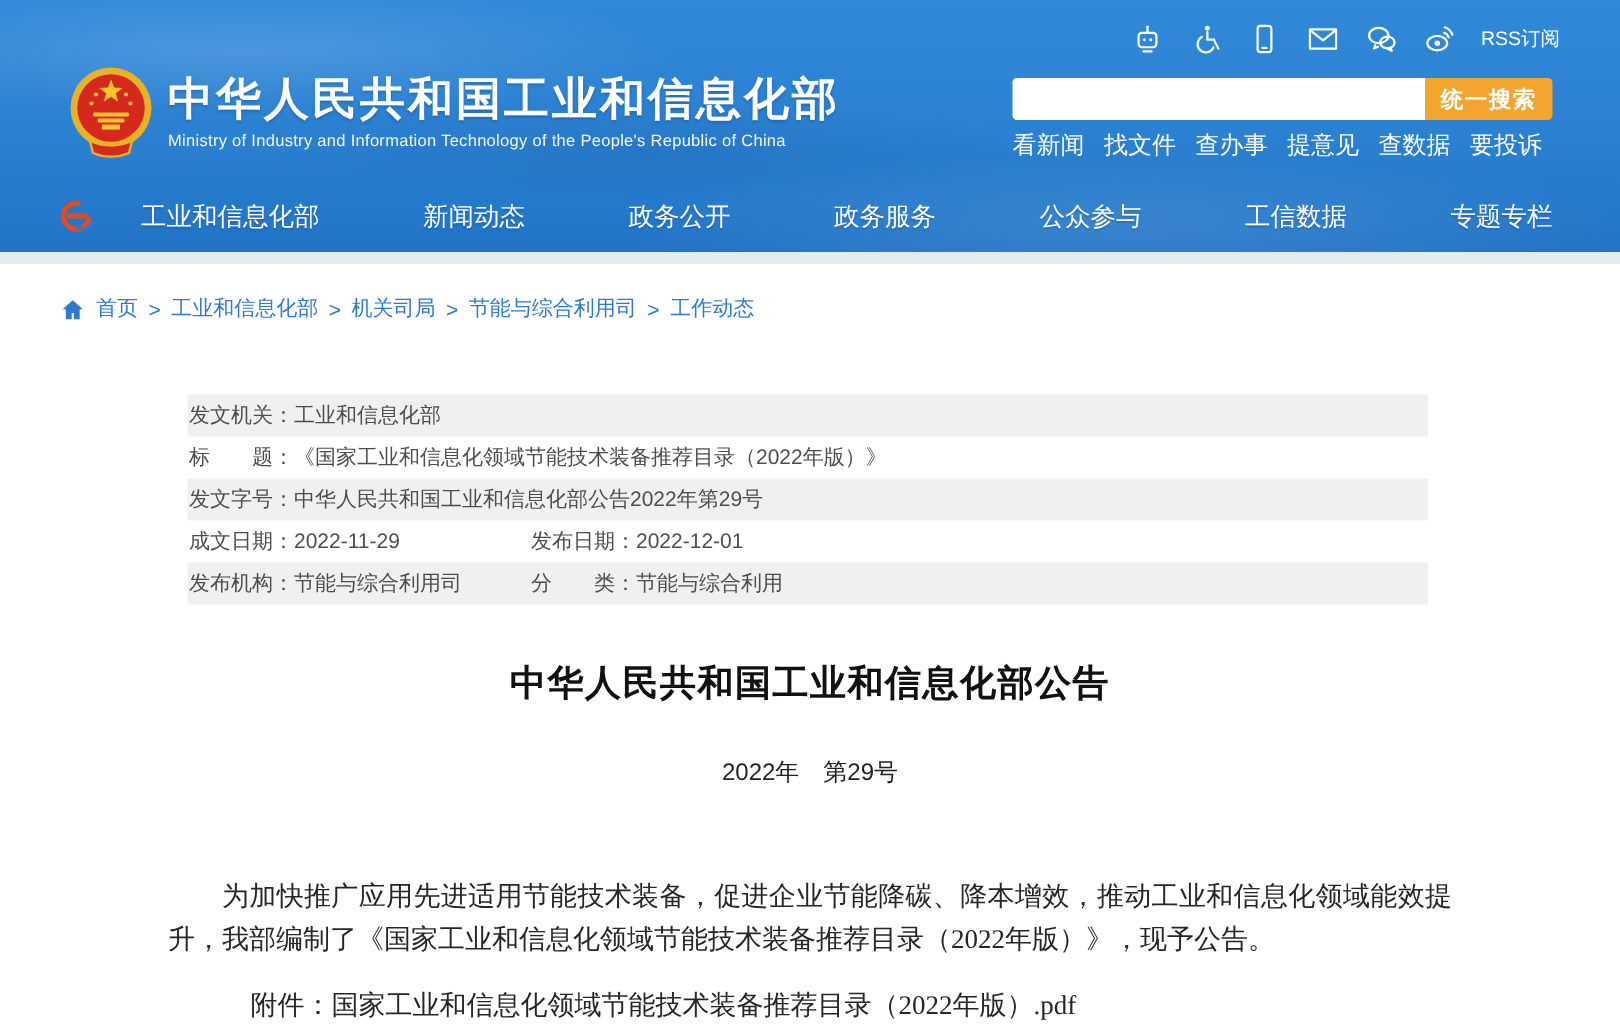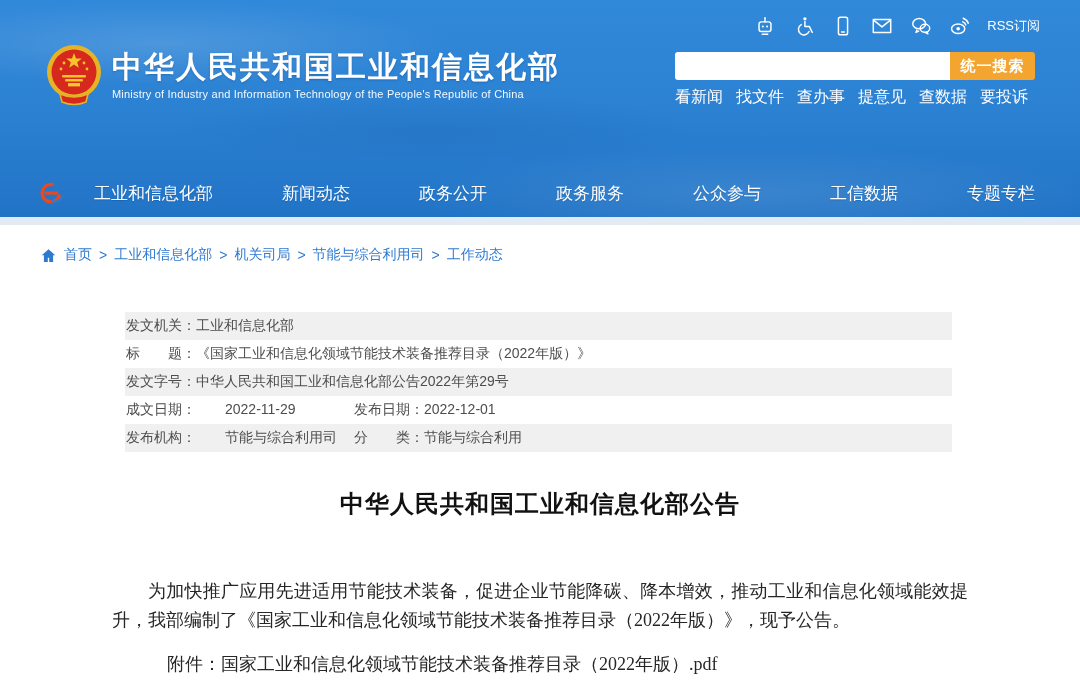--- a/index.html
+++ b/index.html
@@ -1,21 +1,21 @@
 <!DOCTYPE html>
 <html><head>
 <meta charset="utf-8">
 <style>
   * { margin:0; padding:0; box-sizing:border-box; }
   body { font-family:"Liberation Sans", sans-serif; background:#ffffff; }
   .page { position:relative; width:1080px; height:684px; background:#fff; overflow:hidden; }
 
   
   .site-header {
-    position:relative; width:100%; height:217px;
+    position:relative; width:100%; height:168px;
     background:linear-gradient(180deg,#3189da 0%, #2b80d1 55%, #2173c6 100%);
     overflow:hidden;
   }
   .site-header::before {
     content:""; position:absolute; inset:0;
     background:
       radial-gradient(ellipse 420px 60px at 15% 20%, rgba(255,255,255,0.14), transparent 70%),
       radial-gradient(ellipse 500px 70px at 70% 90%, rgba(255,255,255,0.10), transparent 70%),
       radial-gradient(ellipse 380px 50px at 40% 60%, rgba(10,60,130,0.12), transparent 70%);
     pointer-events:none;
@@ -49,21 +49,21 @@
   .breadcrumb { margin:21px 0 0 40px; display:flex; align-items:center; font-size:14px; color:#2e7ad1; height:18px; }
   .bc-home { width:17px; height:17px; margin-right:7px; flex:none; cursor:pointer; }
   .bc-item { color:#2e7ad1; cursor:pointer; }
   .bc-sep { margin:0 7px; color:#2e7ad1; }
 
   
   .meta-table { margin:48px 0 0 125px; width:827px; }
   .meta-row { height:28px; display:flex; align-items:center; font-size:14px; color:#4d4d4d; padding-left:1px; }
   .meta-row.gray { background:#f0f0f0; }
   .meta-cell { display:inline-flex; }
-  .meta-cell.col1 { width:228px; flex:none;gap:29px; }
+  .meta-cell.col1 { width:228px; flex:none; }
   .meta-lbl { color:#4d4d4d; white-space:pre; }
   .meta-val { color:#4d4d4d; }
 
   
   .doc-title { margin-top:36px; text-align:center; font-size:24px; font-weight:bold; color:#111; letter-spacing:1px; }
   .issue-no { margin-top:34px; text-align:center; font-size:16px; color:#222; }
   .doc-body { margin:57px auto 0 auto; width:856px; font-family:"Liberation Serif", serif; font-size:18px; color:#262626; }
   .doc-para { line-height:29px; text-indent:2em; text-align:justify; }
   .doc-attachment { margin-top:17px; line-height:24px; padding-left:55px; cursor:pointer; }
 </style>
@@ -231,20 +231,21 @@
             <span class="meta-val">节能与综合利用司</span>
           </span>
         <span class="meta-cell">
             <span class="meta-lbl">分　　类：</span>
             <span class="meta-val">节能与综合利用</span>
           </span>
       </div>
     </div>
 
     <h1 class="doc-title">中华人民共和国工业和信息化部公告</h1>
+    <div class="issue-no">2022年　第29号</div>
 
     <div class="doc-body">
       <p class="doc-para">为加快推广应用先进适用节能技术装备，促进企业节能降碳、降本增效，推动工业和信息化领域能效提升，我部编制了《国家工业和信息化领域节能技术装备推荐目录（2022年版）》，现予公告。</p>
       <p class="doc-attachment">附件：国家工业和信息化领域节能技术装备推荐目录（2022年版）.pdf</p>
     </div>
 
   </main>
 </div>
 
 </body></html>

